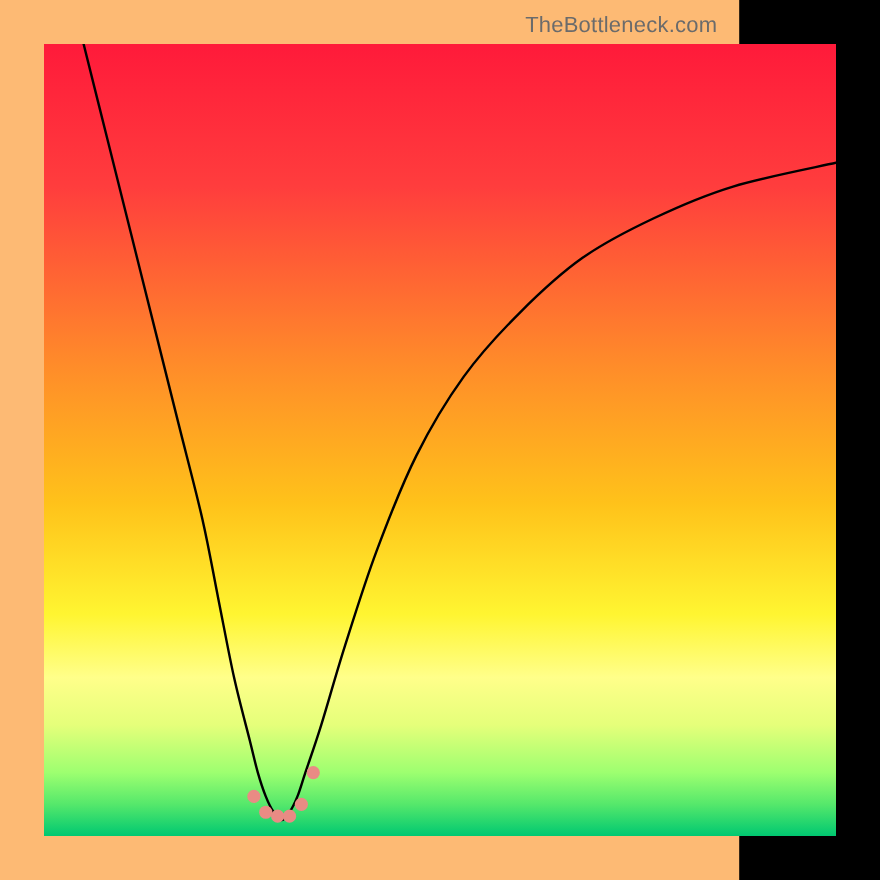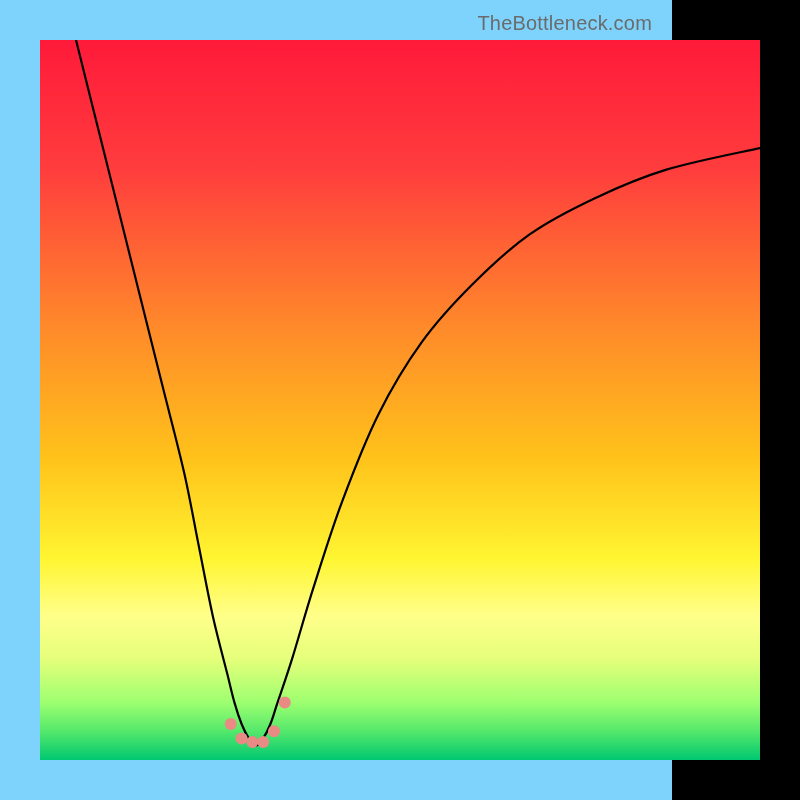--- a/index.html
+++ b/index.html
@@ -10,21 +10,21 @@
     background: #000;
     overflow: hidden;
     font-family: Arial, Helvetica, sans-serif;
   }
   .frame {
     position: absolute;
     left: 0;
     top: 0;
     width: 672px;
     height: 800px;
-    background: #7dd3fc;
+    background: #fdba74;
     text-align: center;
   }
   .plot-area {
     position: absolute;
     left: 40px;
     top: 40px;
     width: 720px;
     height: 720px;
     overflow: hidden;
   }

